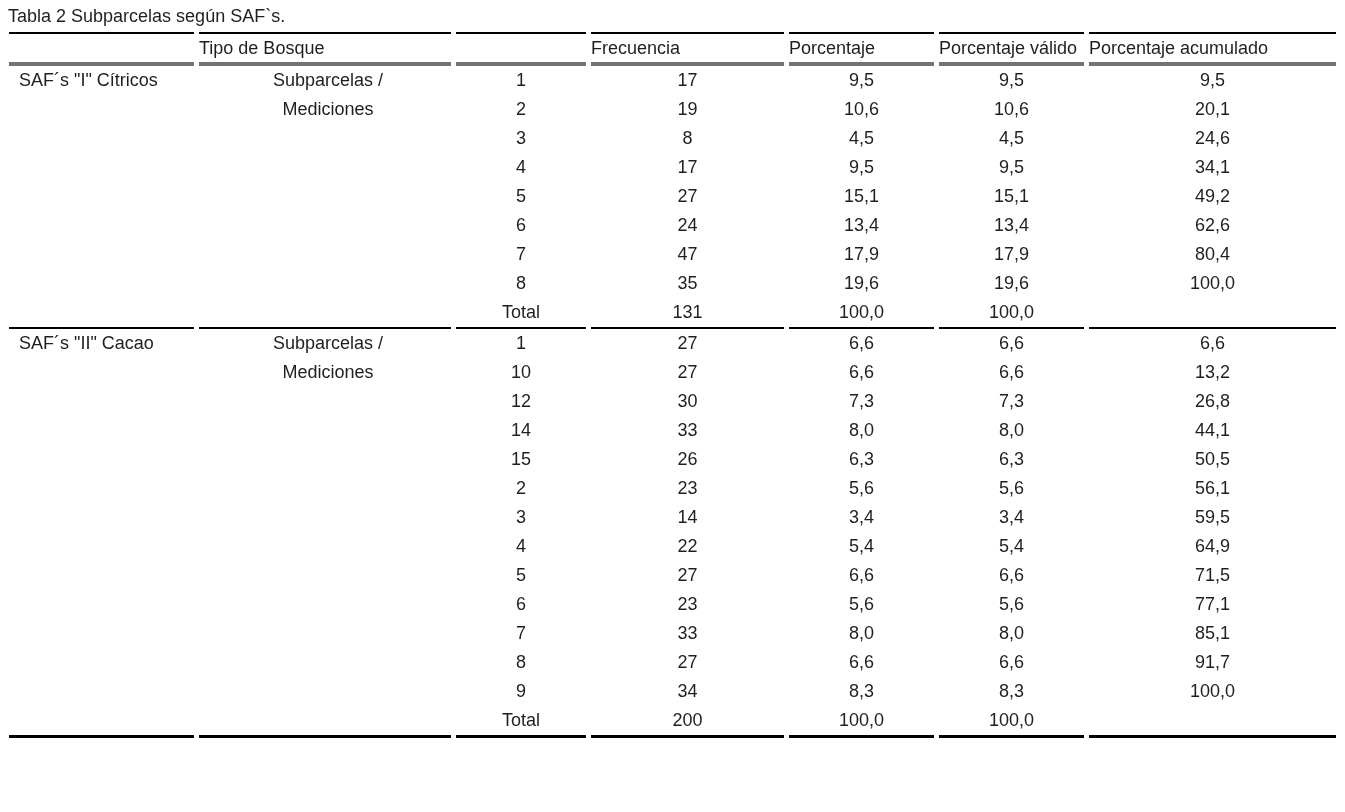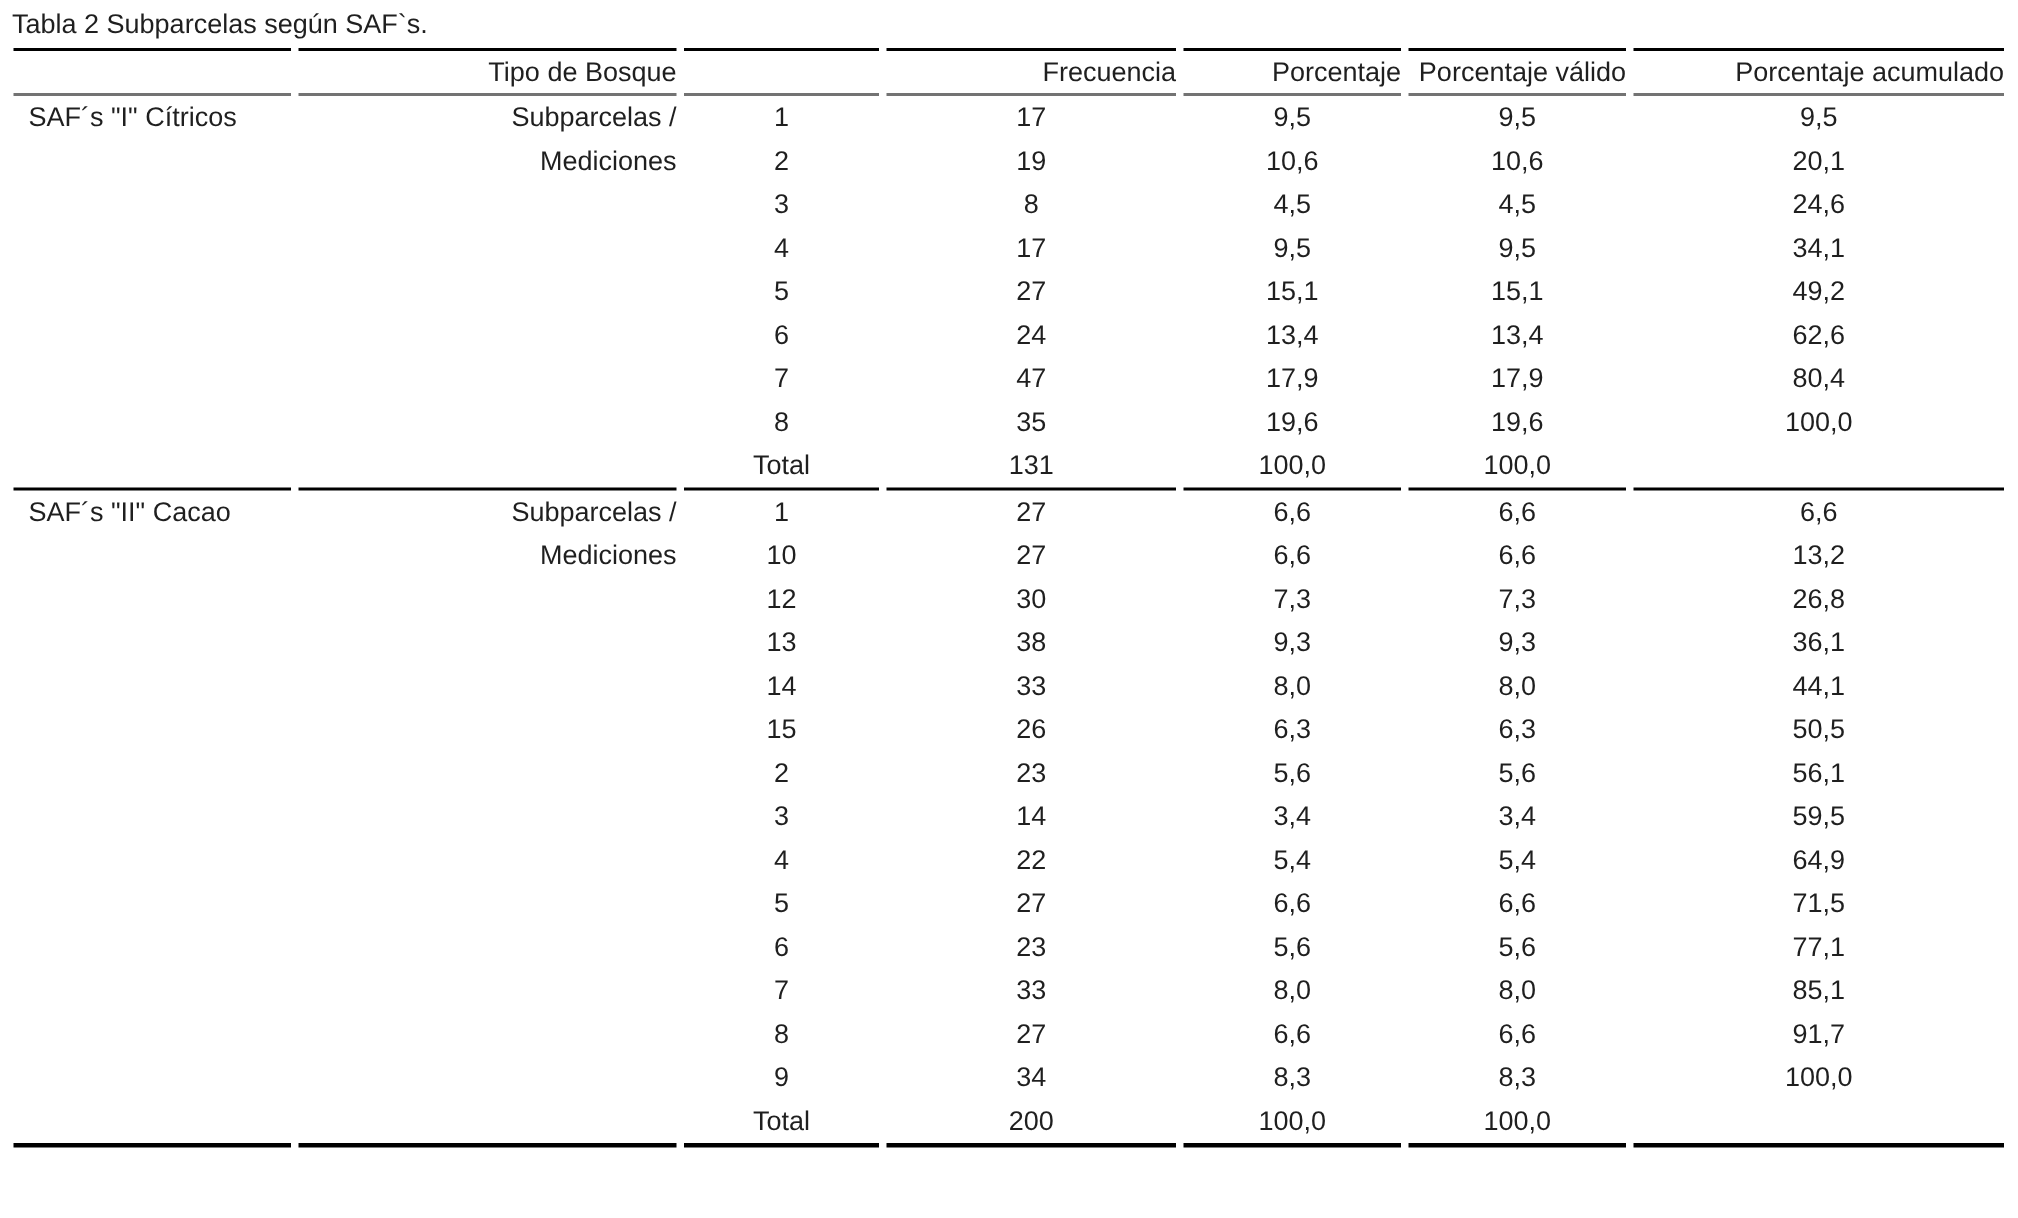--- a/index.html
+++ b/index.html
@@ -32,25 +32,25 @@
   th, td {
     padding: 0;
     height: 29px;
     vertical-align: middle;
     white-space: nowrap;
     font-weight: normal;
   }
   thead th {
     height: 28px;
     border-top: 2px solid #000;
-    border-bottom: 2px solid #737373;
-    text-align: right;
+    border-bottom: 4px solid #737373;
+    text-align: left;
   }
   td.c0 { text-align: left; padding-left: 10px; }
-  td.c1 { text-align: right; padding-left: 6px; }
+  td.c1 { text-align: center; padding-left: 6px; }
   td.c2, td.c3, td.c4, td.c5, td.c6 { text-align: center; }
   tr.section-end td { border-bottom: 2px solid #000; }
   tr.table-end td { border-bottom: 3px solid #000; }
 </style>
 </head>
 <body>
 
 <div class="page">
   <div class="table-title">Tabla 2 Subparcelas según SAF`s.</div>
 
@@ -180,29 +180,20 @@
           <td class="c1"></td>
           <td class="c2">12</td>
           <td class="c3">30</td>
           <td class="c4">7,3</td>
           <td class="c5">7,3</td>
           <td class="c6">26,8</td>
         </tr>
         <tr>
           <td class="c0"></td>
           <td class="c1"></td>
-          <td class="c2">13</td>
-          <td class="c3">38</td>
-          <td class="c4">9,3</td>
-          <td class="c5">9,3</td>
-          <td class="c6">36,1</td>
-        </tr>
-        <tr>
-          <td class="c0"></td>
-          <td class="c1"></td>
           <td class="c2">14</td>
           <td class="c3">33</td>
           <td class="c4">8,0</td>
           <td class="c5">8,0</td>
           <td class="c6">44,1</td>
         </tr>
         <tr>
           <td class="c0"></td>
           <td class="c1"></td>
           <td class="c2">15</td>

